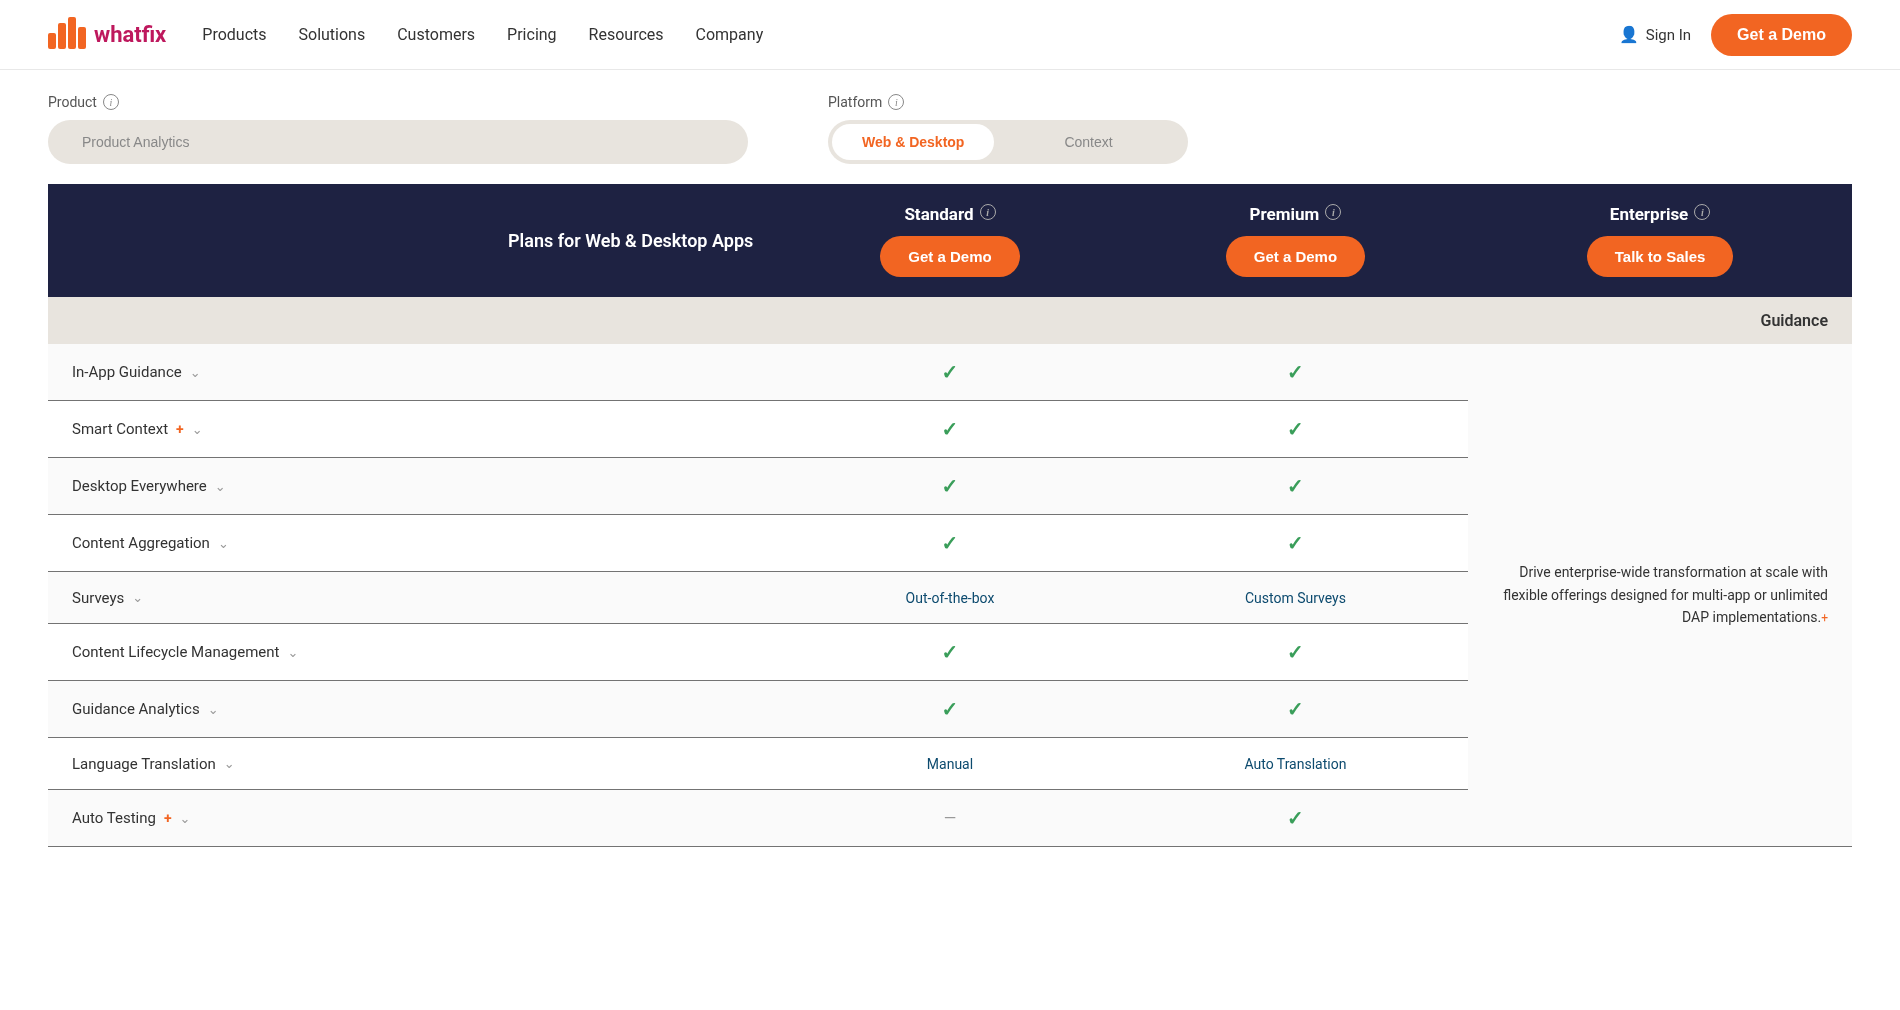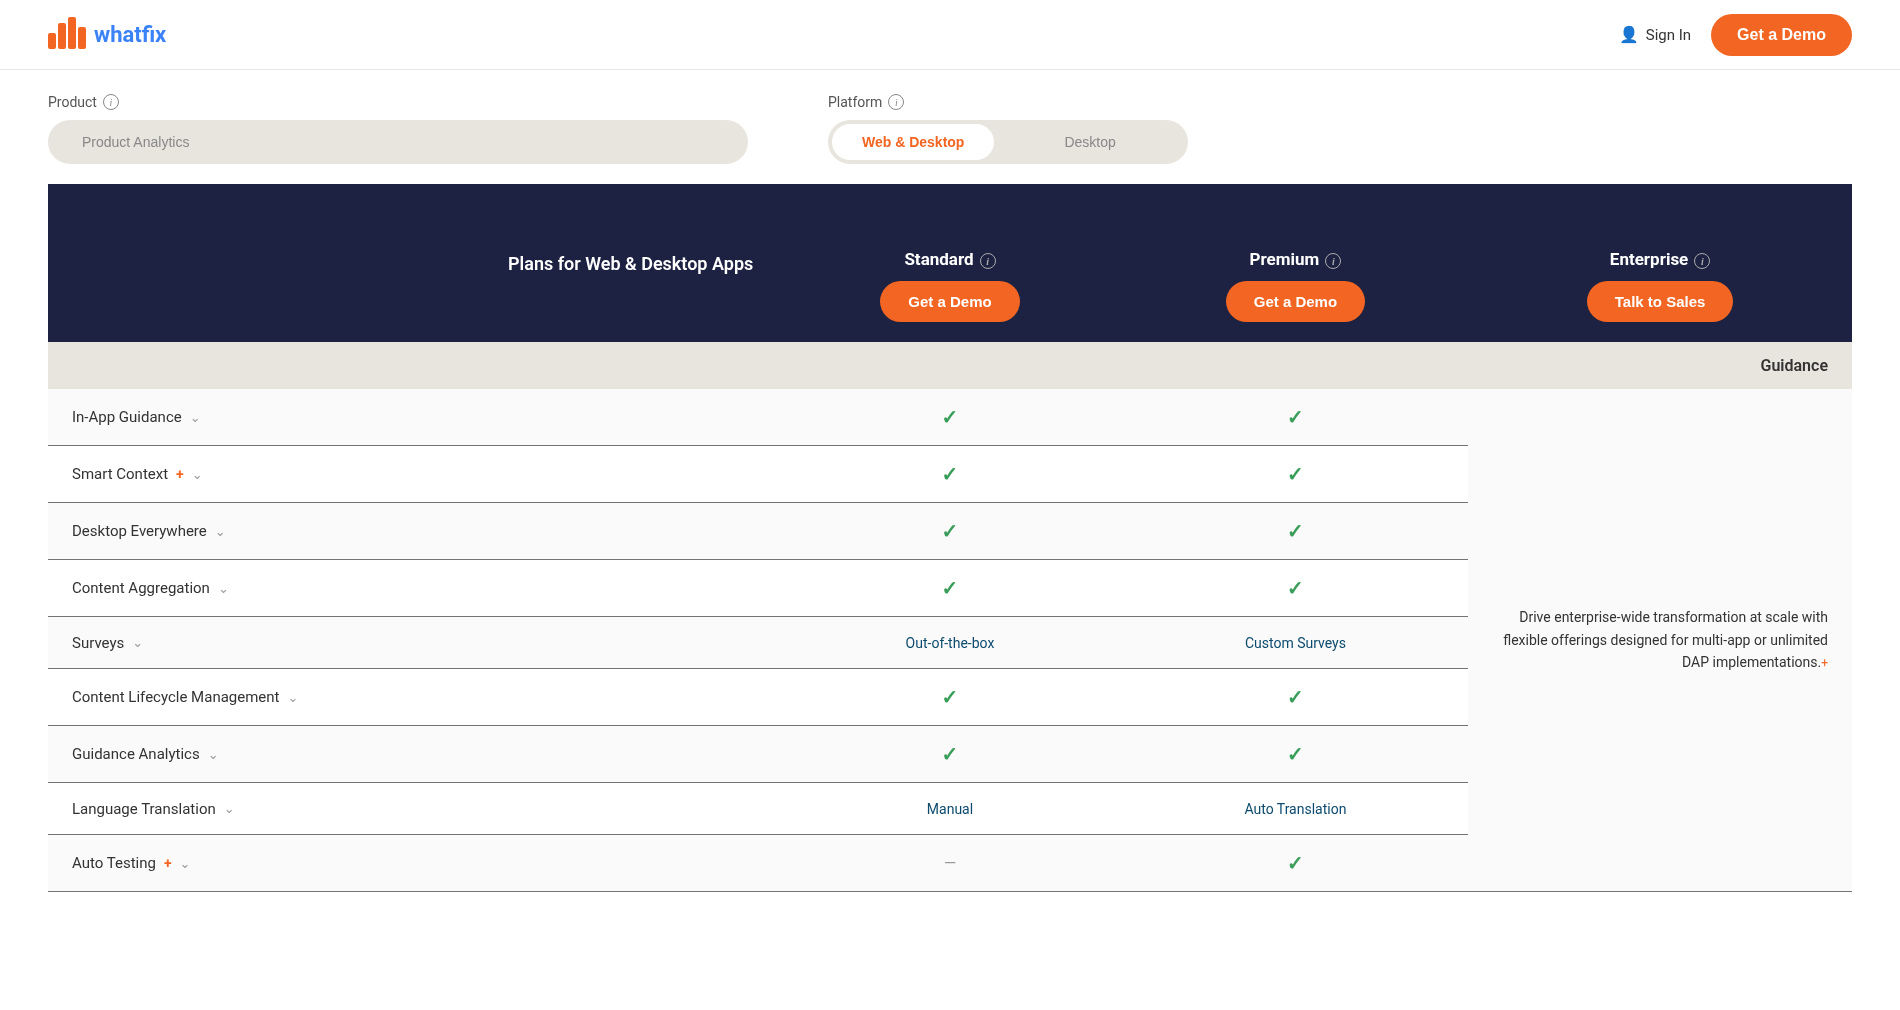--- a/index.html
+++ b/index.html
@@ -7,21 +7,21 @@
 
     
     .navbar {
       display: flex; align-items: center; justify-content: space-between;
       padding: 0 48px; height: 70px; border-bottom: 1px solid #e8e8e8;
       background: #fff;
     }
     .navbar-left { display: flex; align-items: center; gap: 36px; }
     .logo { display: flex; align-items: center; gap: 6px; }
     .logo-icon { color: #f26522; font-size: 28px; font-weight: 900; }
-    .logo-text { font-size: 22px; font-weight: 700; color: #3b82f6; }
+    .logo-text { font-size: 22px; font-weight: 700; color: #be185d; }
     .nav-links { display: flex; align-items: center; gap: 32px; }
     .nav-link { font-size: 16px; color: #333; text-decoration: none; cursor: pointer; }
     .navbar-right { display: flex; align-items: center; gap: 20px; }
     .sign-in { display: flex; align-items: center; gap: 6px; font-size: 15px; color: #333; cursor: pointer; }
     .sign-in-icon { color: #333; font-size: 16px; }
     .btn-demo {
       background: #f26522; color: #fff; border: none; border-radius: 30px;
       padding: 12px 26px; font-size: 16px; font-weight: 600; cursor: pointer;
     }
 
@@ -54,21 +54,21 @@
 
     
     .plans-header {
       background: #1e2242; color: #fff;
     }
     .plans-header td {
       padding: 20px 24px; vertical-align: middle;
     }
     .header-title { font-size: 18px; font-weight: 600; color: #fff; width: 38%; }
     .header-plan { text-align: center; width: 18%; }
-    .header-plan-name { font-size: 17px; font-weight: 700; color: #fff; display: flex; align-items: flex-end; justify-content: center; gap: 6px; margin-top: 45px; }
+    .header-plan-name { font-size: 17px; font-weight: 700; color: #fff; display: flex; align-items: flex-start; justify-content: center; gap: 6px; }
     .header-plan-btn {
       margin-top: 12px; padding: 12px 28px; border-radius: 30px;
       background: #f26522; color: #fff; border: none; font-size: 15px;
       font-weight: 600; cursor: pointer;
     }
     .header-enterprise { width: 20%; text-align: center; }
 
     
     .section-header td {
       background: #e8e4de; padding: 14px 24px;
@@ -107,20 +107,28 @@
       <span class="logo-icon">
         <svg width="40" height="36" viewBox="0 0 40 36" fill="none">
           <rect x="0" y="20" width="8" height="16" rx="2" fill="#f26522"></rect>
           <rect x="10" y="10" width="8" height="26" rx="2" fill="#f26522"></rect>
           <rect x="20" y="4" width="8" height="32" rx="2" fill="#f26522"></rect>
           <rect x="30" y="14" width="8" height="22" rx="2" fill="#f26522"></rect>
         </svg>
       </span>
       <span class="logo-text">whatfix</span>
     </div>
+    <nav class="nav-links">
+      <a class="nav-link">Products</a>
+      <a class="nav-link">Solutions</a>
+      <a class="nav-link">Customers</a>
+      <a class="nav-link">Pricing</a>
+      <a class="nav-link">Resources</a>
+      <a class="nav-link">Company</a>
+    </nav>
   </div>
   <div class="navbar-right">
     <div class="sign-in">
       <span class="sign-in-icon">👤</span>
       <span>Sign In</span>
     </div>
     <button class="btn-demo">Get a Demo</button>
   </div>
 </nav>
 
@@ -135,21 +143,21 @@
         <button class="toggle-btn">Product Analytics</button>
       </div>
     </div>
     <div class="filter-group">
       <div class="filter-label">
         <span>Platform</span>
         <span class="info-icon">i</span>
       </div>
       <div class="toggle-group toggle-group-platform">
         <button class="toggle-btn active">Web &amp; Desktop</button>
-        <button class="toggle-btn">Desktop</button>
+        <button class="toggle-btn">Context</button>
       </div>
     </div>
   </div>
 </div>
 
 <div class="main-content">
   <table class="plans-table">
     <thead>
       <tr class="plans-header">
         <td class="header-title">

